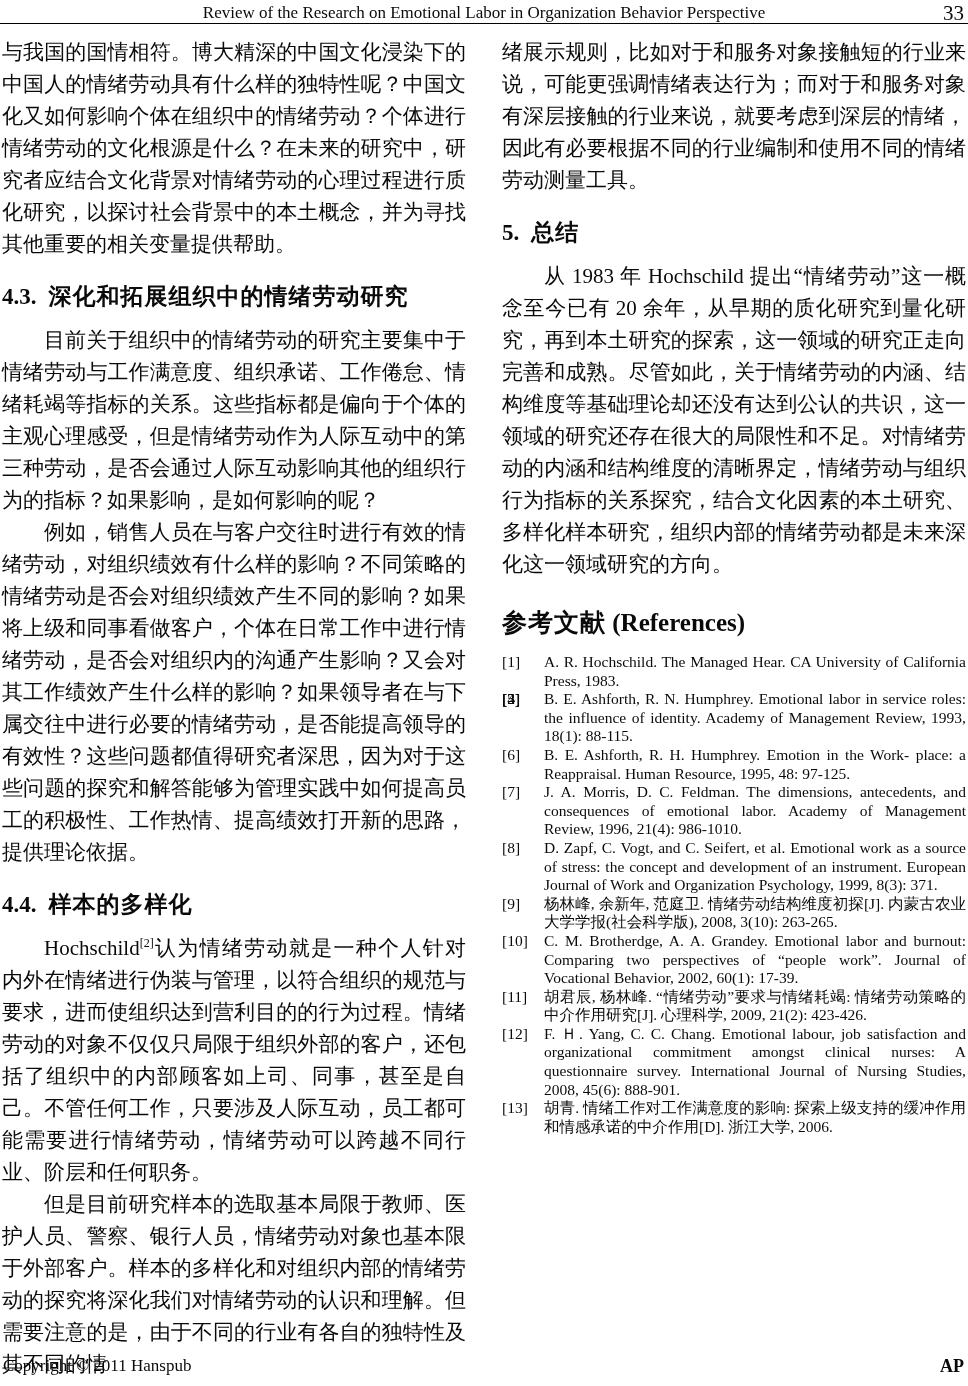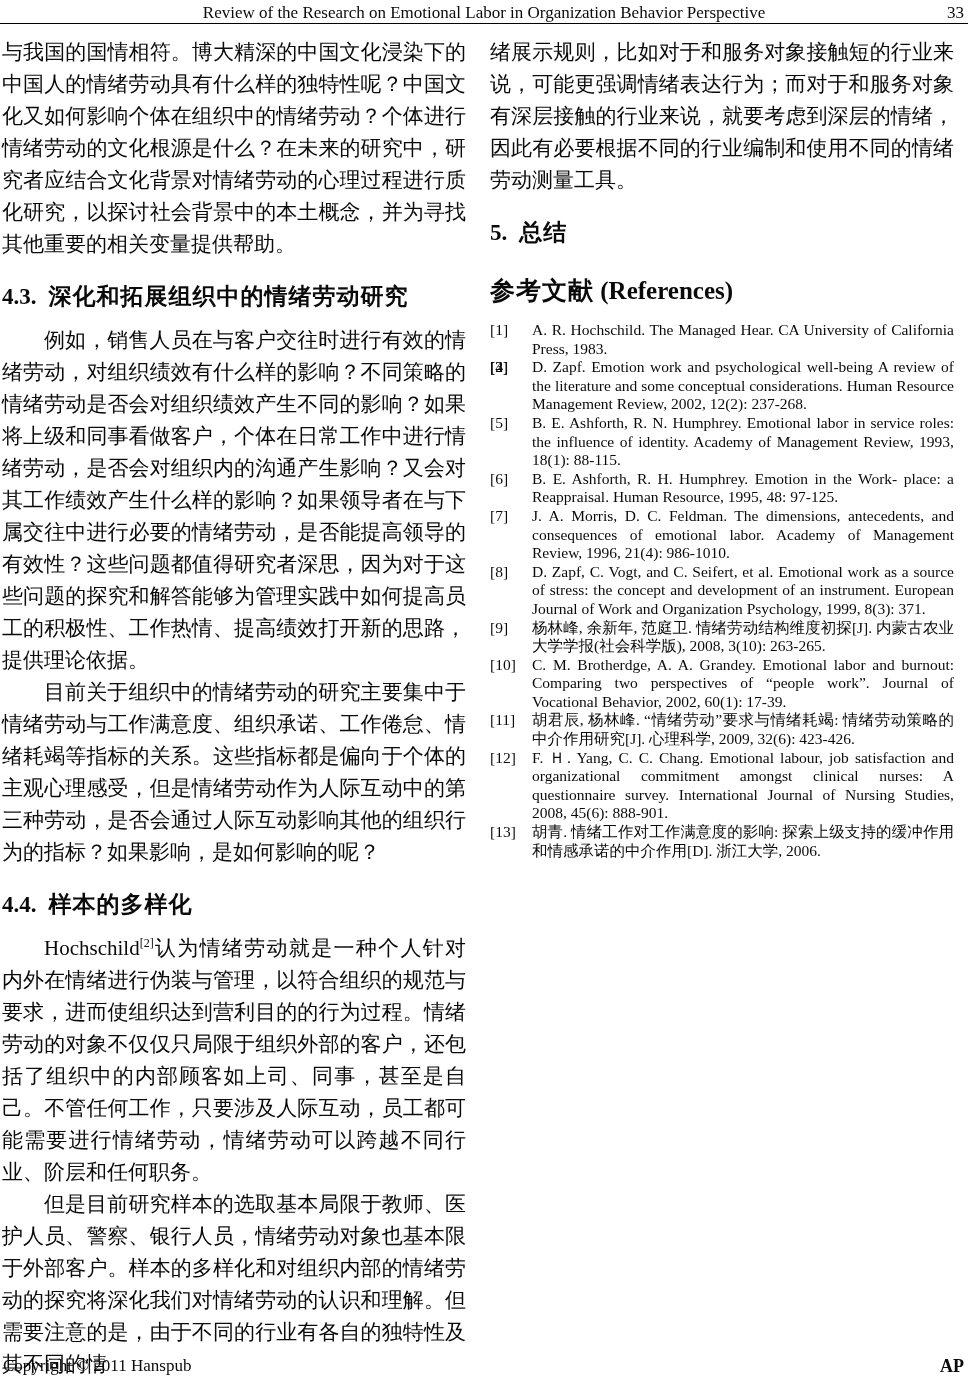--- a/index.html
+++ b/index.html
@@ -12,31 +12,31 @@
     font-family: "Liberation Serif", "DejaVu Serif", serif;
     overflow: hidden;
   }
   
   .header-title {
     position: absolute; top: 3px; left: 0; right: 0;
     text-align: center; font-size: 17px; line-height: 20px;
   }
   .header-page {
     position: absolute; top: 3px; right: 4px;
-    font-size: 17px; line-height: 20px;
+    font-size: 21px; line-height: 20px;
   }
   .header-rule {
     position: absolute; top: 23px; left: 0; right: 0;
     border-top: 1.5px solid #000;
   }
   
   .columns {
     position: absolute; top: 36px; left: 2px;
     width: 964px;
-    display: flex; gap: 24px;
+    display: flex; gap: 36px;
   }
   .col { width: 464px; }
   p.body {
     margin: 0;
     font-size: 21px; line-height: 32px;
     text-align: justify;
   }
   p.body.indent { text-indent: 2em; }
   sup.refmark { font-size: 12px; line-height: 0; vertical-align: super; }
   h3.sec {
@@ -81,50 +81,51 @@
   <div class="header-page">33</div>
   <div class="header-rule"></div>
 
   <div class="columns">
 
     <div class="col">
       <p class="body">与我国的国情相符。博大精深的中国文化浸染下的中国人的情绪劳动具有什么样的独特性呢？中国文化又如何影响个体在组织中的情绪劳动？个体进行情绪劳动的文化根源是什么？在未来的研究中，研究者应结合文化背景对情绪劳动的心理过程进行质化研究，以探讨社会背景中的本土概念，并为寻找其他重要的相关变量提供帮助。</p>
 
       <h3 class="sec"><span class="sec-num">4.3.</span><span class="sec-title">深化和拓展组织中的情绪劳动研究</span></h3>
 
+      <p class="body indent">目前关于组织中的情绪劳动的研究主要集中于情绪劳动与工作满意度、组织承诺、工作倦怠、情绪耗竭等指标的关系。这些指标都是偏向于个体的主观心理感受，但是情绪劳动作为人际互动中的第三种劳动，是否会通过人际互动影响其他的组织行为的指标？如果影响，是如何影响的呢？</p>
       <p class="body indent">例如，销售人员在与客户交往时进行有效的情绪劳动，对组织绩效有什么样的影响？不同策略的情绪劳动是否会对组织绩效产生不同的影响？如果将上级和同事看做客户，个体在日常工作中进行情绪劳动，是否会对组织内的沟通产生影响？又会对其工作绩效产生什么样的影响？如果领导者在与下属交往中进行必要的情绪劳动，是否能提高领导的有效性？这些问题都值得研究者深思，因为对于这些问题的探究和解答能够为管理实践中如何提高员工的积极性、工作热情、提高绩效打开新的思路，提供理论依据。</p>
-      <p class="body indent">目前关于组织中的情绪劳动的研究主要集中于情绪劳动与工作满意度、组织承诺、工作倦怠、情绪耗竭等指标的关系。这些指标都是偏向于个体的主观心理感受，但是情绪劳动作为人际互动中的第三种劳动，是否会通过人际互动影响其他的组织行为的指标？如果影响，是如何影响的呢？</p>
 
       <h3 class="sec"><span class="sec-num">4.4.</span><span class="sec-title">样本的多样化</span></h3>
 
       <p class="body indent"><span>Hochschild</span><sup class="refmark">[2]</sup><span>认为情绪劳动就是一种个人针对内外在情绪进行伪装与管理，以符合组织的规范与要求，进而使组织达到营利目的的行为过程。情绪劳动的对象不仅仅只局限于组织外部的客户，还包括了组织中的内部顾客如上司、同事，甚至是自己。不管任何工作，只要涉及人际互动，员工都可能需要进行情绪劳动，情绪劳动可以跨越不同行业、阶层和任何职务。</span></p>
 
       <p class="body indent">但是目前研究样本的选取基本局限于教师、医护人员、警察、银行人员，情绪劳动对象也基本限于外部客户。样本的多样化和对组织内部的情绪劳动的探究将深化我们对情绪劳动的认识和理解。但需要注意的是，由于不同的行业有各自的独特性及其不同的情</p>
     </div>
 
     <div class="col">
       <p class="body">绪展示规则，比如对于和服务对象接触短的行业来说，可能更强调情绪表达行为；而对于和服务对象有深层接触的行业来说，就要考虑到深层的情绪，因此有必要根据不同的行业编制和使用不同的情绪劳动测量工具。</p>
 
       <h3 class="sec"><span class="sec-num">5.</span><span class="sec-title">总结</span></h3>
 
+      <p class="body indent">从 1983 年 Hochschild 提出“情绪劳动”这一概念至今已有 20 余年，从早期的质化研究到量化研究，再到本土研究的探索，这一领域的研究正走向完善和成熟。尽管如此，关于情绪劳动的内涵、结构维度等基础理论却还没有达到公认的共识，这一领域的研究还存在很大的局限性和不足。对情绪劳动的内涵和结构维度的清晰界定，情绪劳动与组织行为指标的关系探究，结合文化因素的本土研究、多样化样本研究，组织内部的情绪劳动都是未来深化这一领域研究的方向。</p>
 
       <h2 class="refs-heading"><span class="zh">参考文献</span> <span class="en">(References)</span></h2>
 
       <ol class="refs">
         <li class="ref"><span class="ref-label">[1]</span><span>A. R. Hochschild. The Managed Hear. CA University of California Press, 1983.</span></li>
         <li class="ref"><span class="ref-label">[2]</span></li>
         <li class="ref"><span class="ref-label">[3]</span></li>
-        <li class="ref"><span class="ref-label">[4]</span><span>D. Zapf. Emotion work and psychological well-being A review of the literature and some conceptual considerations. Human Resource Management Review, 2002, 12(2): 237-268.</span></li>
+        <li class="ref"><span class="ref-label">[4]</span></li>
         <li class="ref"><span class="ref-label">[5]</span><span>B. E. Ashforth, R. N. Humphrey. Emotional labor in service roles: the influence of identity. Academy of Management Review, 1993, 18(1): 88-115.</span></li>
         <li class="ref"><span class="ref-label">[6]</span><span>B. E. Ashforth, R. H. Humphrey. Emotion in the Work- place: a Reappraisal. Human Resource, 1995, 48: 97-125.</span></li>
         <li class="ref"><span class="ref-label">[7]</span><span>J. A. Morris, D. C. Feldman. The dimensions, antecedents, and consequences of emotional labor. Academy of Management Review, 1996, 21(4): 986-1010.</span></li>
         <li class="ref"><span class="ref-label">[8]</span><span>D. Zapf, C. Vogt, and C. Seifert, et al. Emotional work as a source of stress: the concept and development of an instrument. European Journal of Work and Organization Psychology, 1999, 8(3): 371.</span></li>
         <li class="ref"><span class="ref-label">[9]</span><span>杨林峰, 余新年, 范庭卫. 情绪劳动结构维度初探[J]. 内蒙古农业大学学报(社会科学版), 2008, 3(10): 263-265.</span></li>
         <li class="ref"><span class="ref-label">[10]</span><span>C. M. Brotherdge, A. A. Grandey. Emotional labor and burnout: Comparing two perspectives of “people work”. Journal of Vocational Behavior, 2002, 60(1): 17-39.</span></li>
-        <li class="ref"><span class="ref-label">[11]</span><span>胡君辰, 杨林峰. “情绪劳动”要求与情绪耗竭: 情绪劳动策略的中介作用研究[J]. 心理科学, 2009, 32(6): 423-426.</span></li>
+        <li class="ref"><span class="ref-label">[11]</span><span>胡君辰, 杨林峰. “情绪劳动”要求与情绪耗竭: 情绪劳动策略的中介作用研究[J]. 心理科学, 2009, 21(2): 423-426.</span></li>
         <li class="ref"><span class="ref-label">[12]</span><span>F. Ｈ. Yang, C. C. Chang. Emotional labour, job satisfaction and organizational commitment amongst clinical nurses: A questionnaire survey. International Journal of Nursing Studies, 2008, 45(6): 888-901.</span></li>
         <li class="ref"><span class="ref-label">[13]</span><span>胡青. 情绪工作对工作满意度的影响: 探索上级支持的缓冲作用和情感承诺的中介作用[D]. 浙江大学, 2006.</span></li>
       </ol>
     </div>
 
   </div>
 
   <div class="footer-copyright">Copyright © 2011 Hanspub</div>
   <div class="footer-brand">AP</div>
 

